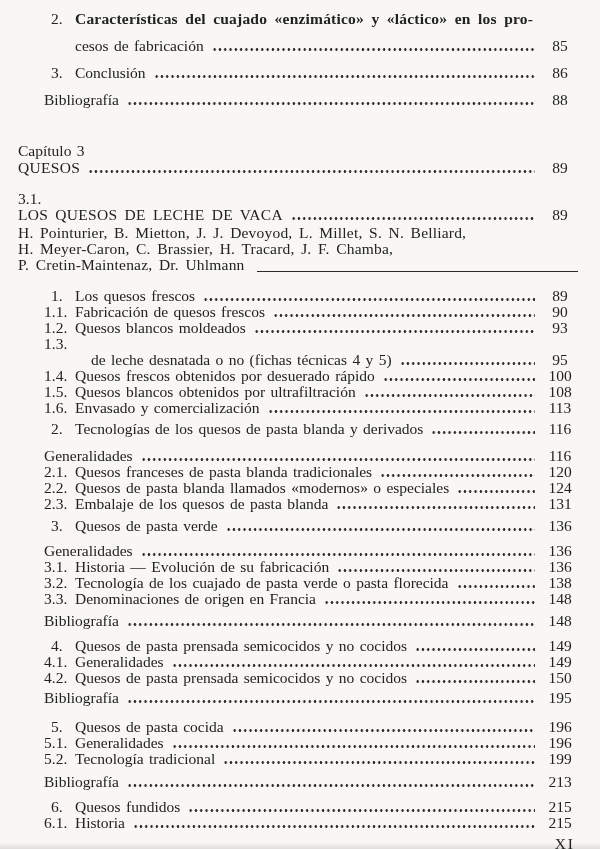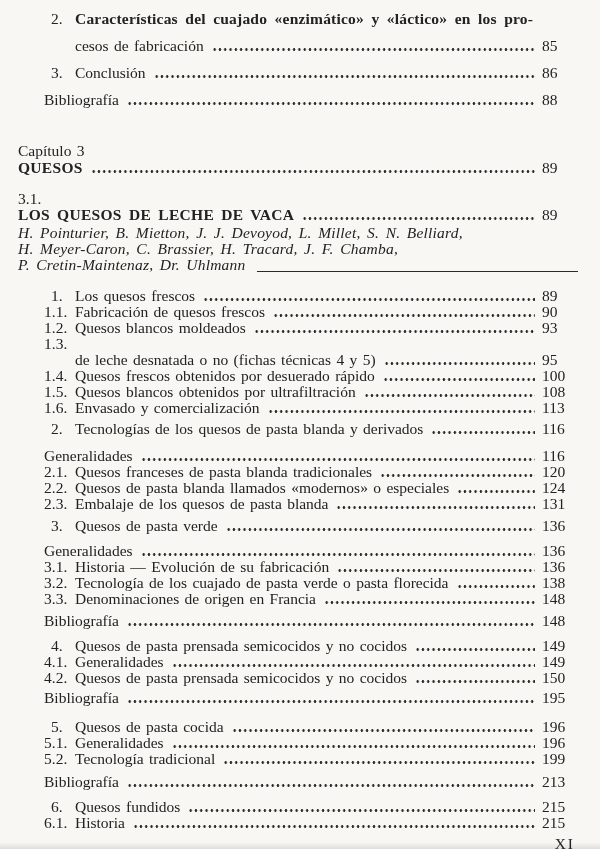--- a/index.html
+++ b/index.html
@@ -29,24 +29,24 @@
   .num.top{padding-left:7px;box-sizing:border-box;}
   .txt{white-space:nowrap;}
   .leader{
     flex:1 1 auto;min-width:12px;
     margin:0 7px 0 8px;
     background-image:radial-gradient(circle,#272727 1.05px,rgba(0,0,0,0) 1.5px);
     background-size:5.3px 3px;
     background-repeat:repeat-x;
     background-position:0 10px;
   }
-  .pg{flex:none;width:36px;text-align:left;}
+  .pg{flex:none;width:36px;text-align:center;}
   .wide{word-spacing:3.4px;letter-spacing:0.2px;font-weight:bold;}
-  .caps{word-spacing:3px;letter-spacing:0.3px;font-weight:bold;}
-  .auth{font-style:italic;word-spacing:2.5px;letter-spacing:0.2px;}
+  .caps{word-spacing:3px;letter-spacing:0.3px;}
+  .auth{word-spacing:2.5px;letter-spacing:0.2px;}
   .rule{
     flex:1 1 auto;
     border-bottom:1.4px solid #2a2a2a;
     margin:0 0 1px 12px;
   }
   .footer{
     text-align:right;
     letter-spacing:2px;
     padding-right:3px;
   }
@@ -121,21 +121,21 @@
   </div>
   <div class="row lr">
     <span class="num">1.2.</span>
     <span class="txt">Quesos blancos moldeados</span>
     <span class="leader"></span>
     <span class="pg">93</span>
   </div>
   <div class="row lr">
     <span class="num">1.3.</span>
   </div>
-  <div class="row" style="margin-left:57px">
+  <div class="row" style="margin-left:73px">
     <span class="txt">de leche desnatada o no (fichas técnicas 4 y 5)</span>
     <span class="leader"></span>
     <span class="pg">95</span>
   </div>
   <div class="row lr">
     <span class="num">1.4.</span>
     <span class="txt">Quesos frescos obtenidos por desuerado rápido</span>
     <span class="leader"></span>
     <span class="pg">100</span>
   </div>

